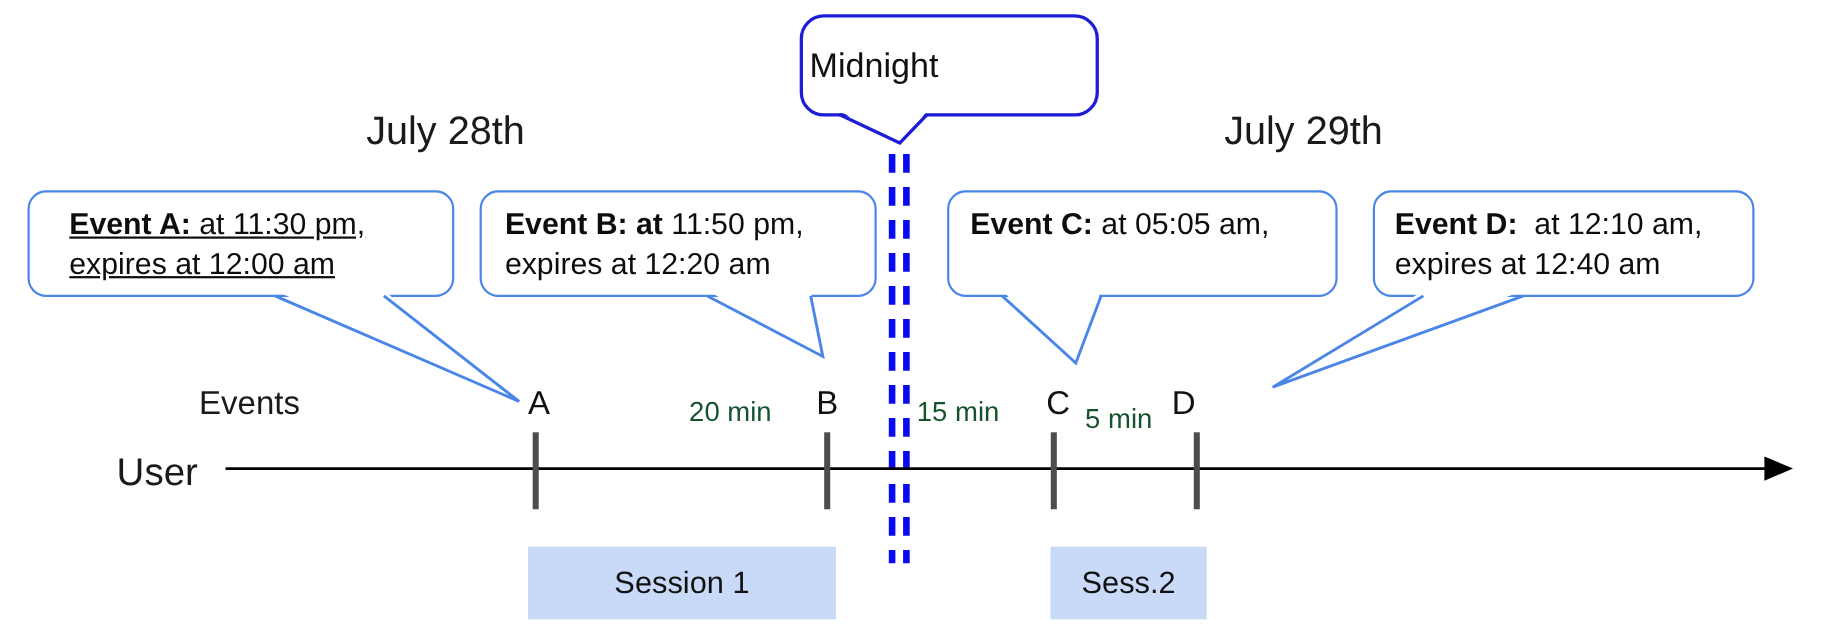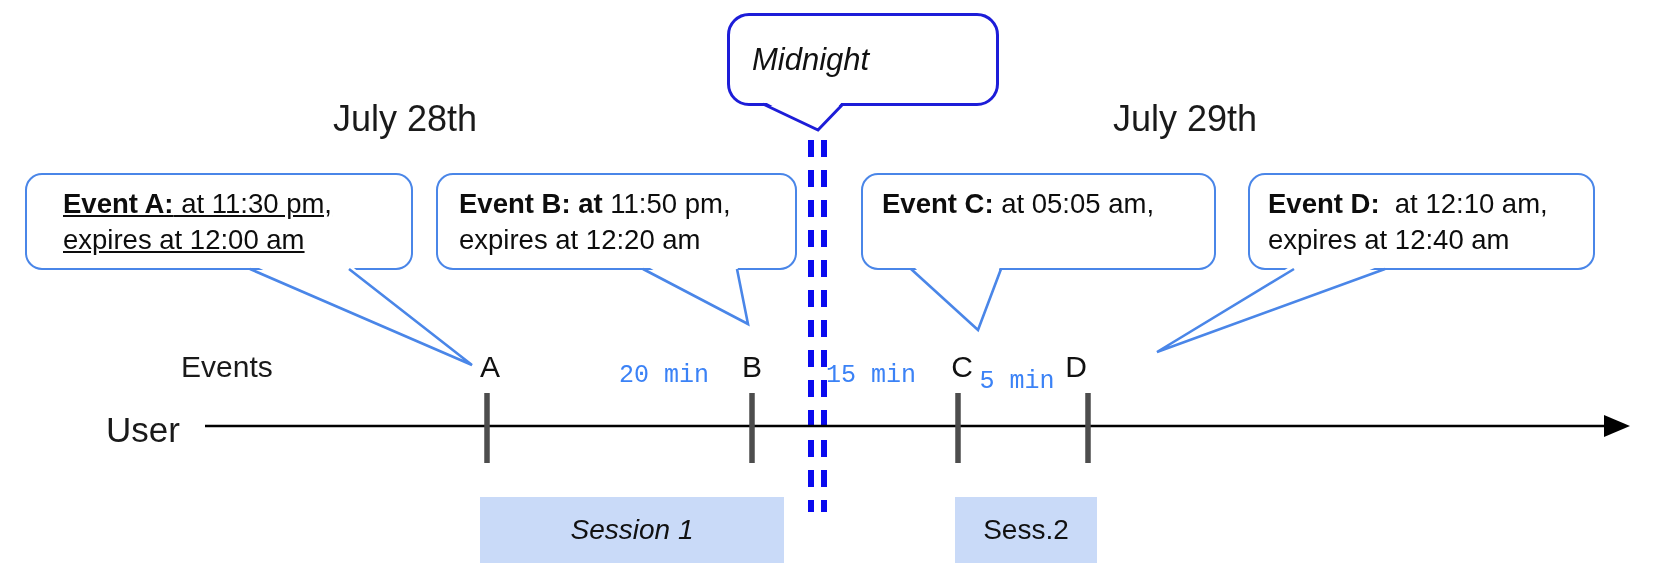--- a/index.html
+++ b/index.html
@@ -16,22 +16,22 @@
   .date-label{
     font-size:36px;color:#1a1a1a;text-align:center;width:240px;
   }
   
   .midnight-bubble{
     left:727px;top:13px;width:272px;height:93px;
     border:3px solid #1d1dd8;border-radius:22px;background:#ffffff;
     box-sizing:border-box;z-index:2;
   }
   .midnight-bubble .txt{
-    position:absolute;left:22px;top:0;height:87px;line-height:87px;
-    font-size:31px;color:#111111;font-style:italic;
+    position:absolute;left:6px;top:0;height:87px;line-height:87px;
+    font-size:31px;color:#111111;
   }
   
   .callout{
     top:173px;height:97px;
     border:2.5px solid #4a86e8;border-radius:17px;background:#ffffff;
     box-sizing:border-box;z-index:2;
   }
   .callout .txt{
     position:absolute;top:11px;left:0;right:6px;
     font-size:27.5px;line-height:36px;color:#0d0d0d;white-space:pre-wrap;
@@ -44,30 +44,30 @@
   
   .events-label{left:181px;top:350px;font-size:30px;color:#1a1a1a;}
   .user-label{left:106px;top:410px;font-size:35px;color:#1a1a1a;}
   
   .tick-letter{top:350px;width:44px;text-align:center;font-size:30px;color:#111111;}
   #tickL-A{left:468px;}
   #tickL-B{left:730px;}
   #tickL-C{left:940px;}
   #tickL-D{left:1054px;}
   
-  .interval-label{width:110px;text-align:center;font-size:25px;color:#3b82f6;font-family:Liberation Mono, monospace;}
+  .interval-label{width:110px;text-align:center;font-size:25px;color:#14532d;}
   #interval-0{left:609px;top:361px;}
   #interval-1{left:816px;top:361px;}
   #interval-2{left:962px;top:367px;}
   
   .session-box{
     top:497px;height:66px;background:#c9daf8;
     text-align:center;line-height:66px;font-size:28px;color:#111111;z-index:1;
   }
-  #session-0{left:480px;width:304px;font-style:italic;}
+  #session-0{left:480px;width:280px;}
   #session-1{left:955px;width:142px;}
   
   #overlay{position:absolute;left:0;top:0;z-index:5;pointer-events:none;}
 </style>
 </head>
 <body>
 
 <div id="canvas">
 
   <div class="abs date-label" style="left:285px;top:98px;">July 28th</div>

